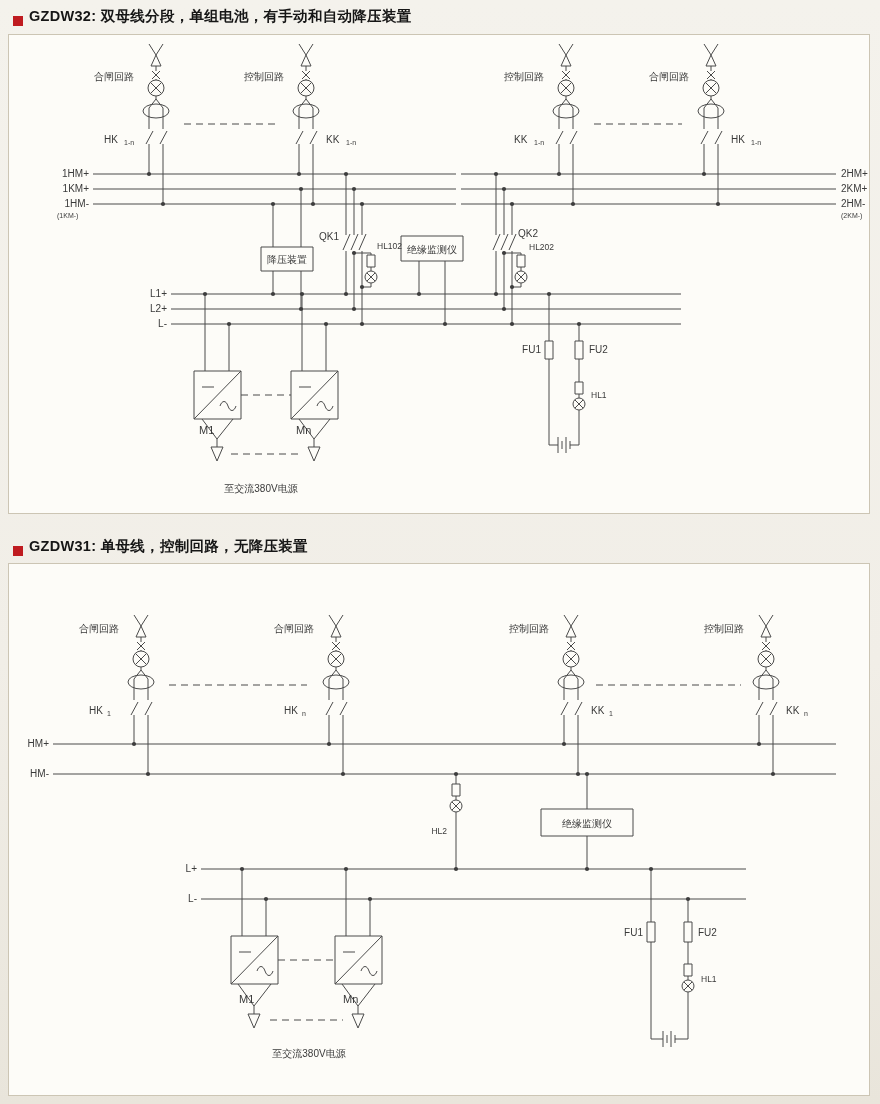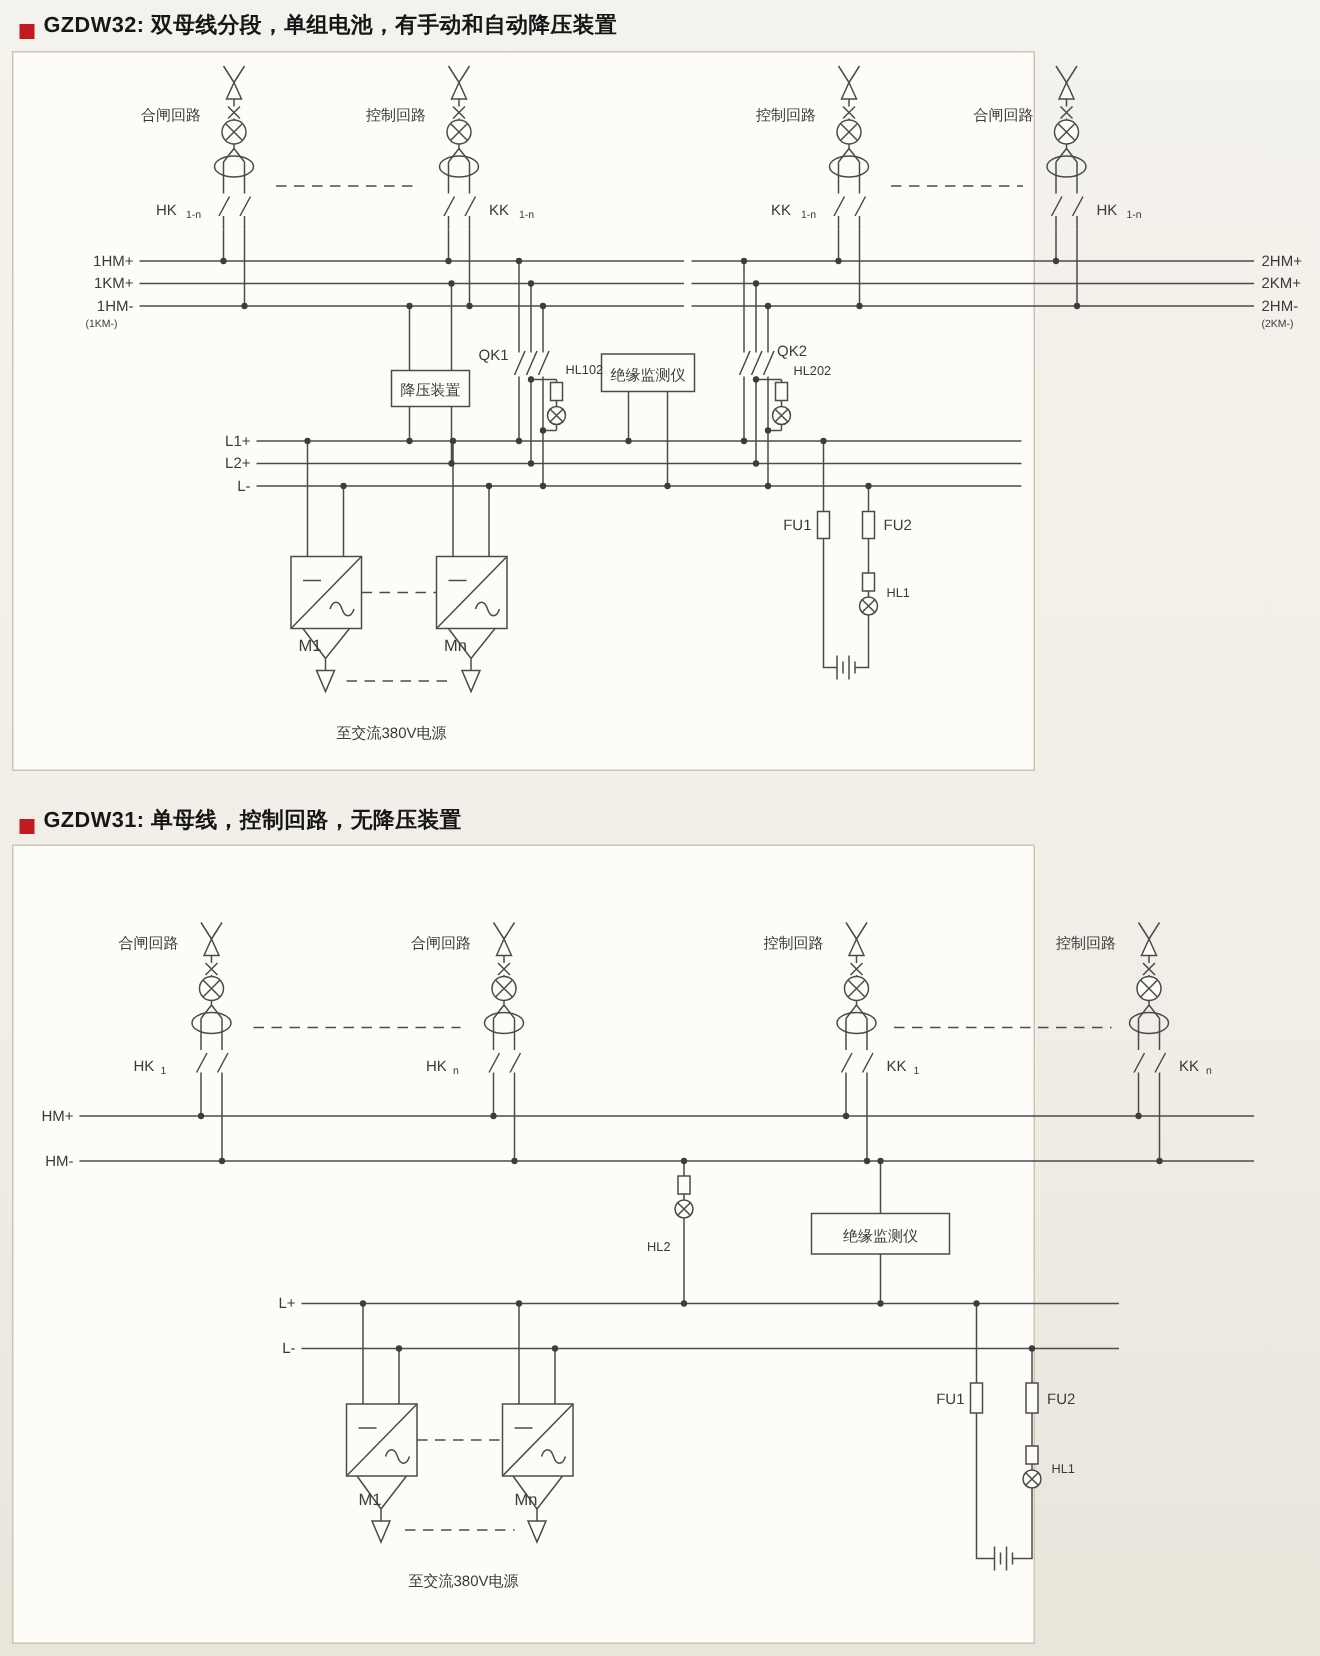--- a/index.html
+++ b/index.html
@@ -7,21 +7,21 @@
     width:880px;height:1104px;position:relative;overflow:hidden;
     background:linear-gradient(180deg,#f4f2ec 0%,#f1eee7 60%,#e9e5db 100%);
     font-family:"Liberation Sans",sans-serif;
   }
   .section-title{
     position:absolute;left:13px;display:flex;align-items:flex-end;gap:6px;
     font-size:14.5px;font-weight:bold;color:#161616;letter-spacing:.3px;
   }
   .bullet{width:10px;height:10px;background:#bf1b20;display:inline-block;}
   .panel{
-    position:absolute;left:8px;width:682px;background:#fdfcf8;
+    position:absolute;left:8px;width:862px;background:#fdfcf8;
     border:1px solid #ccc5b4;box-sizing:border-box;
   }
   #panel1{top:34px;height:480px;}
   #panel2{top:563px;height:533px;}
   svg{display:block;}
   svg *{vector-effect:non-scaling-stroke;}
   .wire{stroke:#4b4b4b;stroke-width:1;fill:none;}
   .dash{stroke:#4b4b4b;stroke-width:1;fill:none;stroke-dasharray:7 5;}
   .box{fill:#fdfcf8;stroke:#4b4b4b;stroke-width:1;}
   .tri{fill:#fdfcf8;stroke:#4b4b4b;stroke-width:1;}

